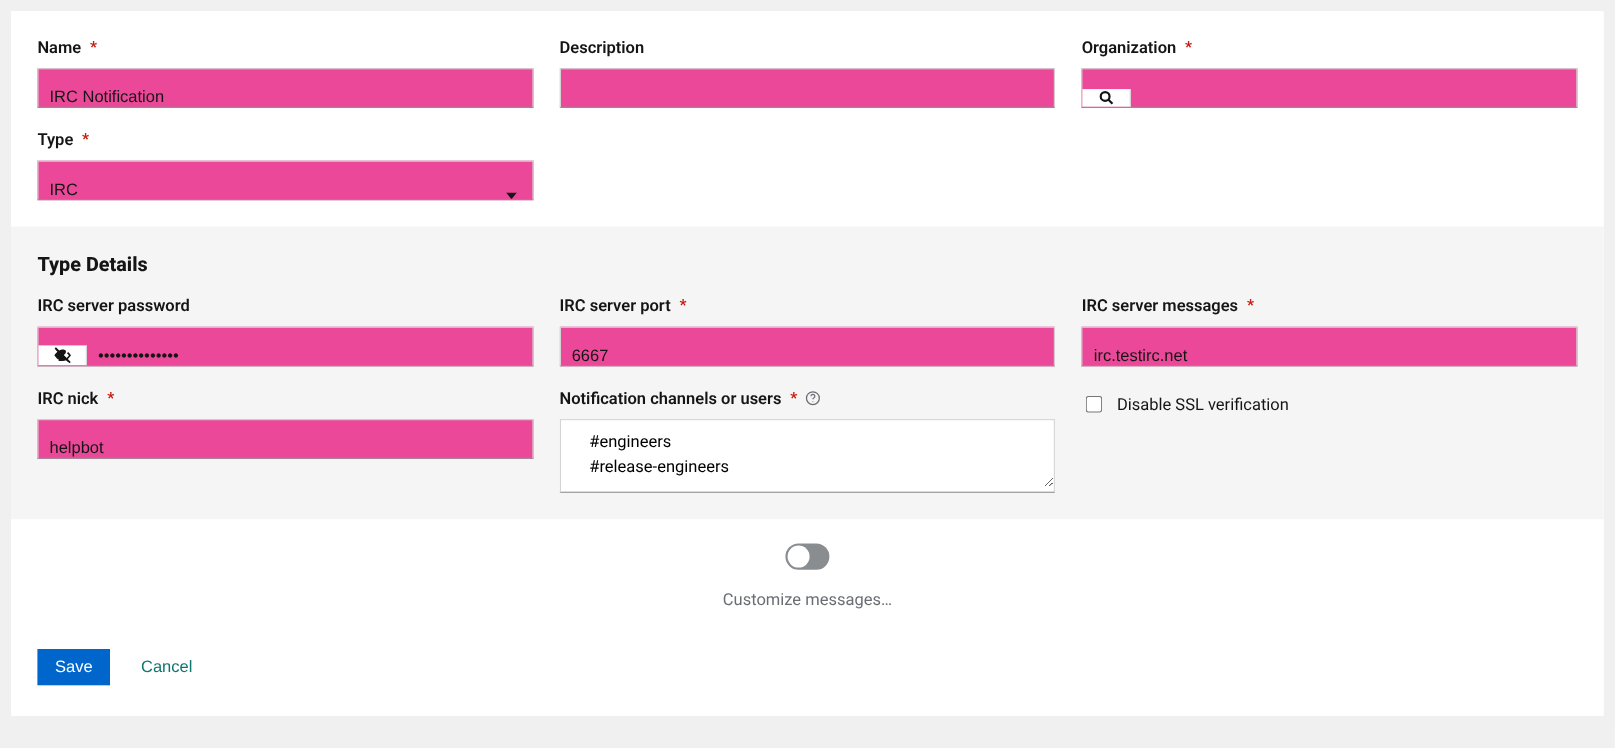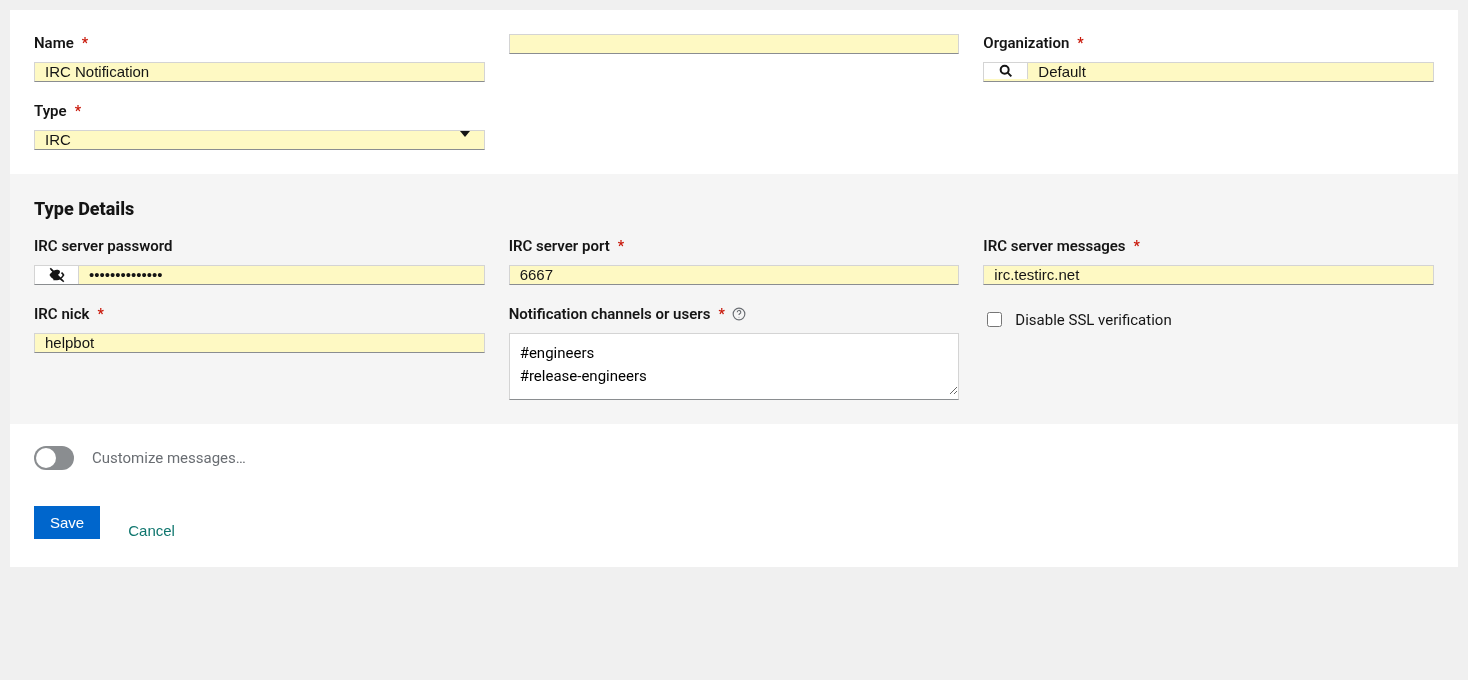--- a/index.html
+++ b/index.html
@@ -49,23 +49,23 @@
     display: inline-flex;
     align-items: center;
     justify-content: center;
     width: 16px;
     height: 16px;
     color: #6a6e73;
   }
   .control {
     position: relative;
     display: flex;
-    align-items: flex-start;
-    height: 20px;
-    background: #fef9c3;
+    align-items: flex-end;
+    height: 36px;
+    background: #ec4899;
     border: 1px solid #d4d4d4;
     border-bottom: 1px solid #8a8d90;
   }
   .control input[type="text"],
   .control input[type="password"] {
     flex: 1;
     border: 0;
     padding: 0 10px;
     font-size: 15px;
     outline: none;
@@ -85,20 +85,21 @@
     align-items: center;
     justify-content: center;
     border-right: 1px solid #d4d4d4;
     color: #151515;
     background: #fff;
   }
   .textarea-wrap {
     background: #fff;
     border: 1px solid #d4d4d4;
     border-bottom: 1px solid #8a8d90;
+    padding-left: 16px;
   }
   .textarea-wrap textarea {
     width: 100%;
     border: 0;
     padding: 8px 10px;
     font-size: 15px;
     font-family: inherit;
     outline: none;
     resize: both;
     background: transparent;
@@ -119,20 +120,21 @@
   }
   .checkbox-row input[type="checkbox"] {
     width: 15px;
     height: 15px;
   }
   .toggle-row {
     display: flex;
     align-items: center;
     gap: 18px;
     padding: 22px 24px 8px 24px;
+    flex-direction: column;
   }
   .toggle {
     position: relative;
     width: 40px;
     height: 24px;
     background: #8a8d90;
     border-radius: 12px;
     flex-shrink: 0;
     cursor: pointer;
   }
@@ -144,21 +146,21 @@
     height: 20px;
     background: #fff;
     border-radius: 50%;
   }
   .toggle-label {
     color: #6a6e73;
     font-size: 15px;
   }
   .actions {
     display: flex;
-    align-items: flex-end;
+    align-items: center;
     gap: 28px;
     padding: 28px 24px 28px 24px;
   }
   .btn-primary {
     background: #0066cc;
     color: #fff;
     border: none;
     padding: 8px 16px;
     font-size: 15px;
     cursor: pointer;
@@ -185,40 +187,42 @@
         <div class="label">
           <span>Name</span>
           <span class="req">*</span>
         </div>
         <div class="control">
           <input type="text" value="IRC Notification" style="">
         </div>
       </div>
 
       <div class="field">
+        <div class="label">
+          <span>Description</span>
+        </div>
         <div class="control">
           <input type="text" value="" style="">
         </div>
       </div>
 
       <div class="field">
         <div class="label">
           <span>Organization</span>
           <span class="req">*</span>
         </div>
         <div class="control">
           <div class="addon">
             <span>
               <svg width="16" height="16" viewBox="0 0 24 24" fill="none" stroke="currentColor" stroke-width="3">
                 <circle cx="10" cy="10" r="6"></circle>
                 <line x1="20" y1="20" x2="14.5" y2="14.5"></line>
               </svg>
             </span>
           </div>
-          <input type="text" value="Default" style="">
         </div>
       </div>
     </div>
 
     <div class="row">
 
       <div class="field" style="max-width:33.33%;">
         <div class="label">
           <span>Type</span>
           <span class="req">*</span>

